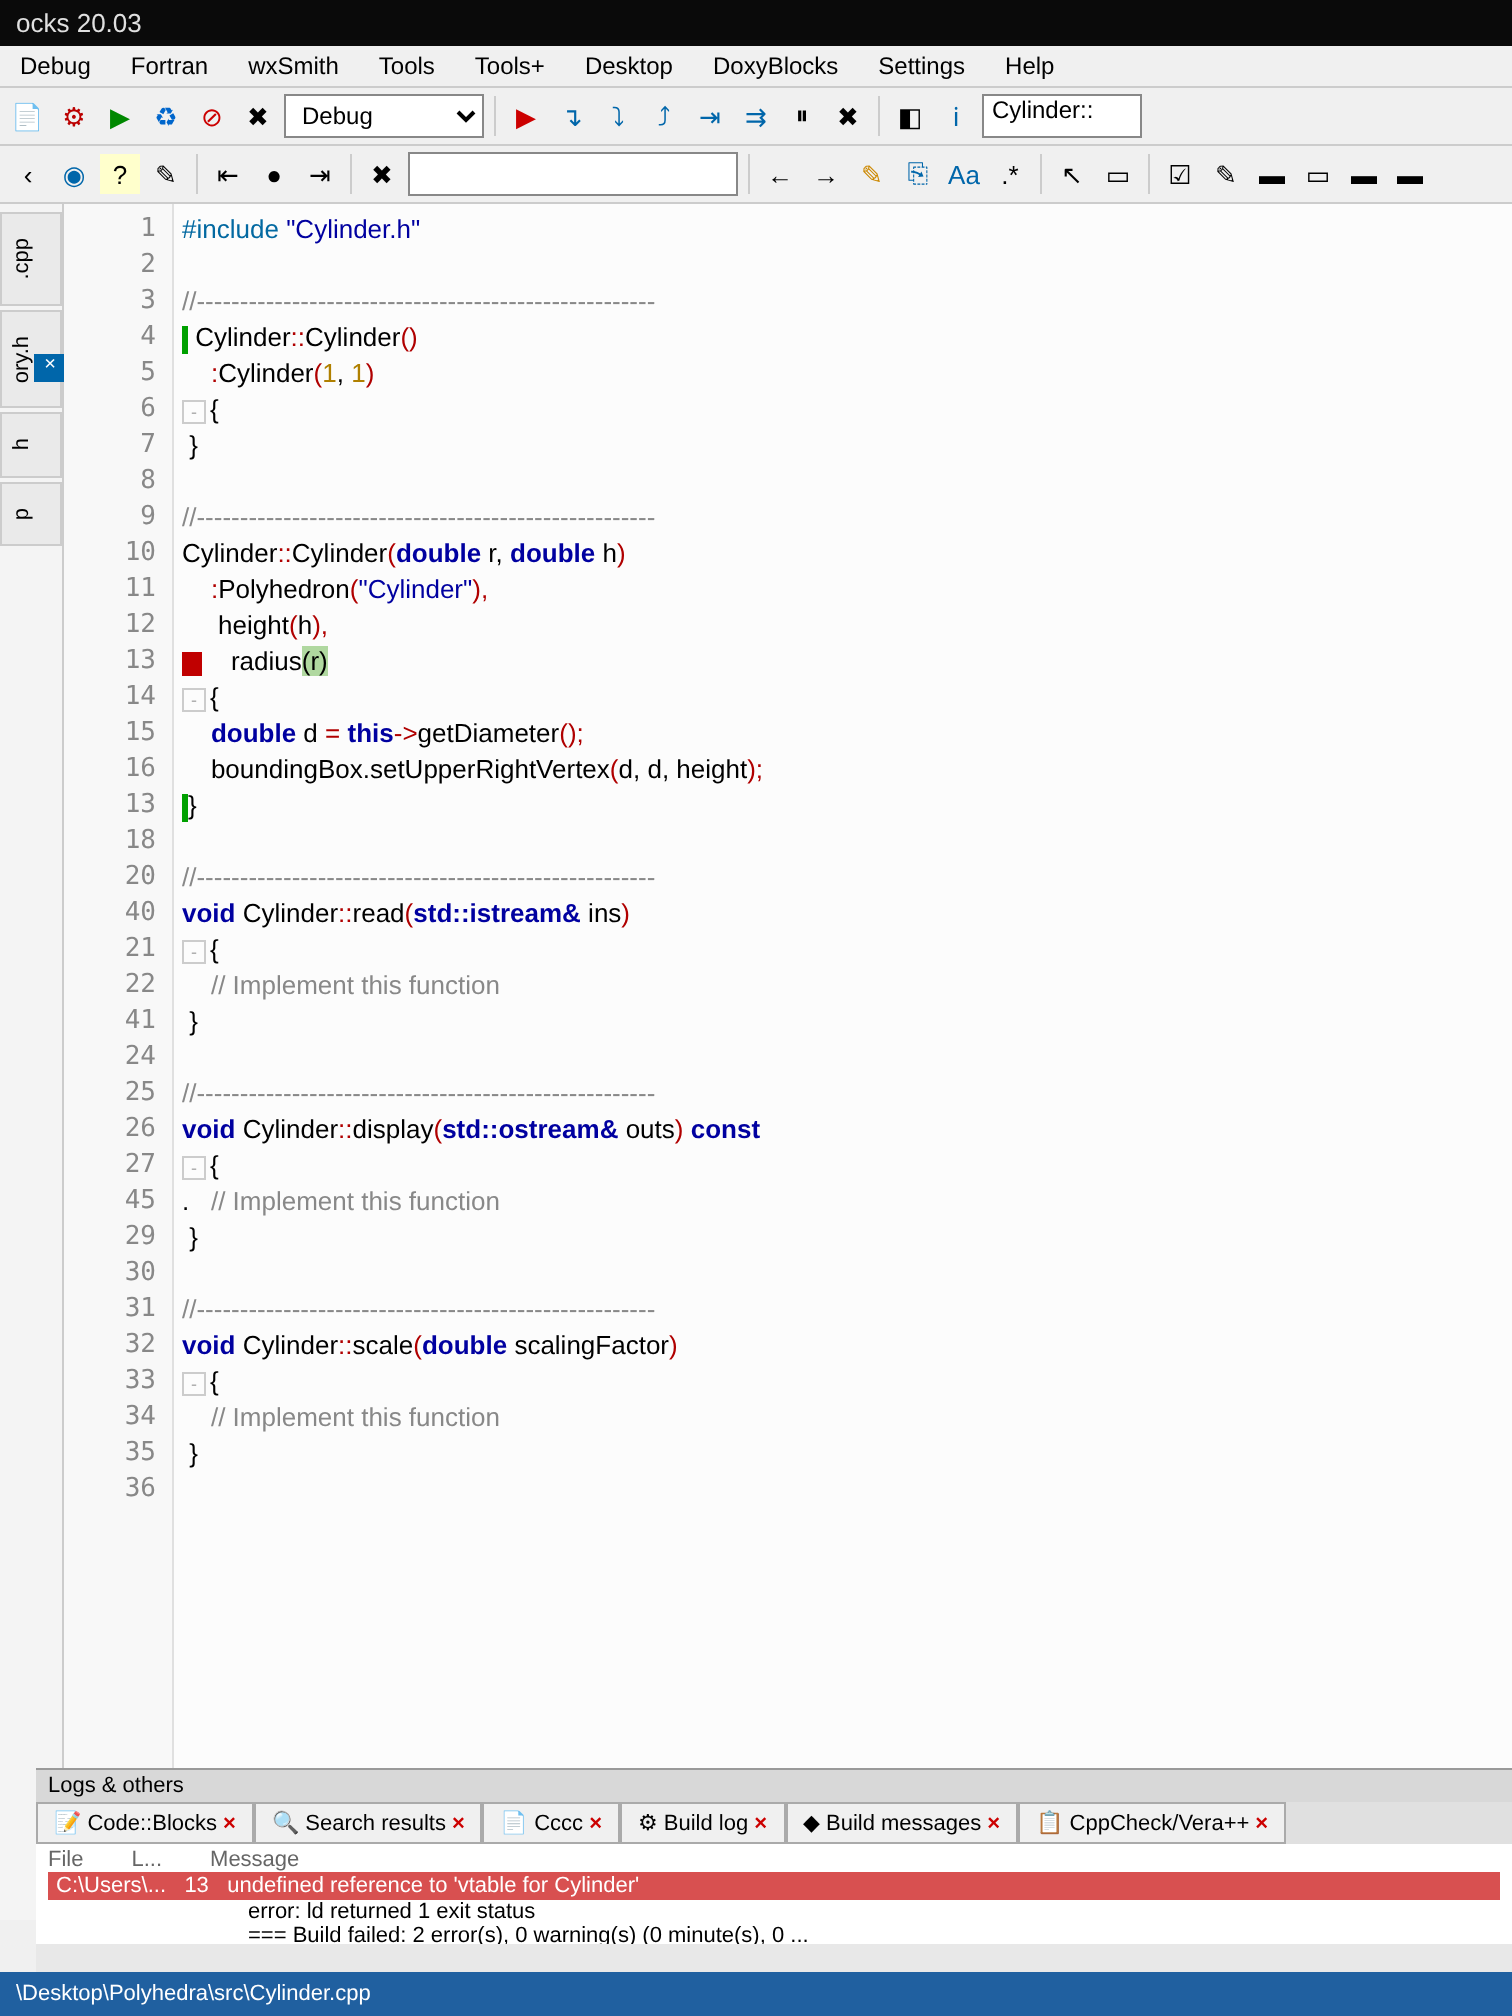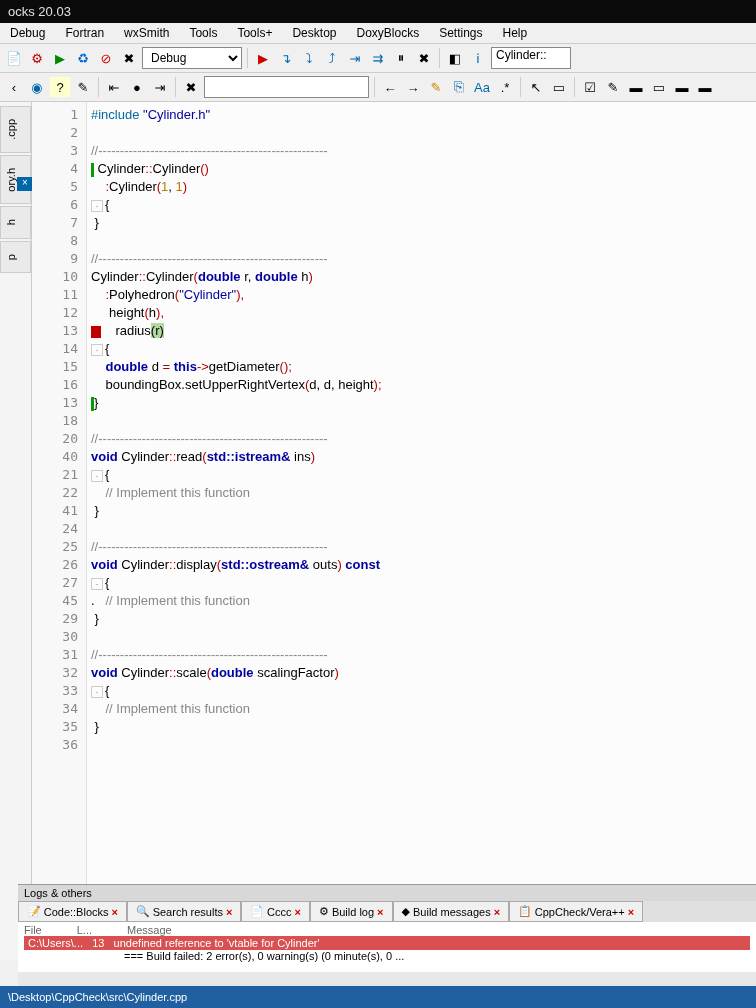--- a/index.html
+++ b/index.html
@@ -181,27 +181,28 @@
         <span>Build messages</span> 
         <span class="x">×</span>
       </div>
       <div class="bottom-tab">
         <span>📋</span>
         <span>CppCheck/Vera++</span> 
         <span class="x">×</span>
       </div>
     </div>
   <div class="bottom-content">
-    <div style="display:flex;gap:35px;color:#666">
+    <div style="display:flex;gap:24px;color:#666">
       <span>File</span>
       <span>L...</span>
       <span>Message</span>
     </div>
     <div class="err">
       <span>C:\Users\...</span> &nbsp; <span>13</span> &nbsp; <span>undefined reference to 'vtable for Cylinder'</span>
     </div>
+    <div style="padding-left:100px">error: ld returned 1 exit status</div>
     <div style="padding-left:100px">=== Build failed: 2 error(s), 0 warning(s) (0 minute(s), 0 ...</div>
   </div>
 </div>
 
 <div class="status-bar">
-  <span>\Desktop\CppCheck\src\Cylinder.cpp</span>
+  <span>\Desktop\Polyhedra\src\Cylinder.cpp</span>
 </div>
 
 </body></html>

